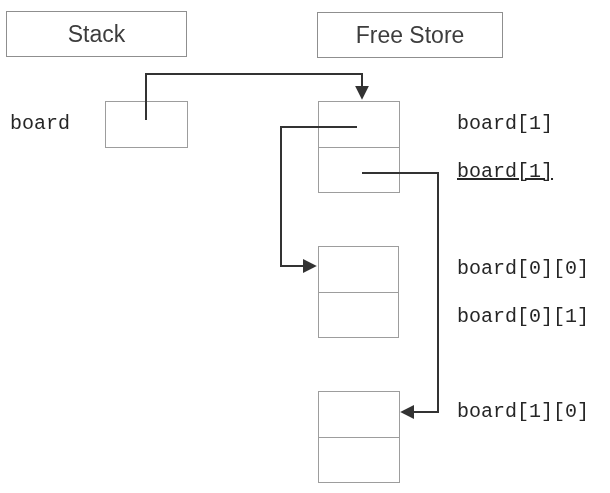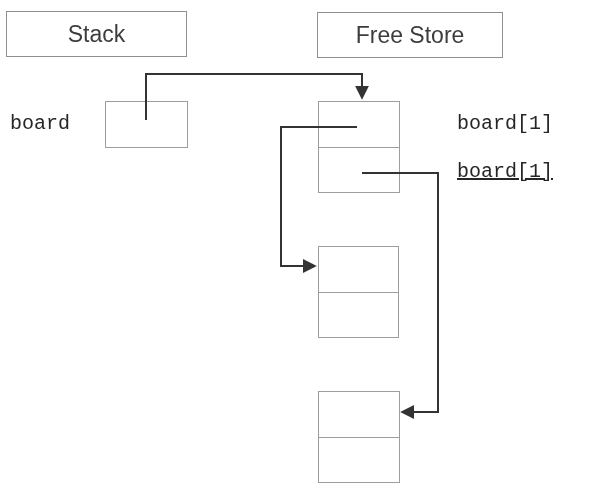--- a/index.html
+++ b/index.html
@@ -95,25 +95,28 @@
     <div class="cell"></div>
     <div class="cell"></div>
   </div>
   <div class="mono-label lbl-board0">board[1]</div>
   <div class="mono-label lbl-board1">board[1]</div>
 
   <div class="mem-box row0">
     <div class="cell"></div>
     <div class="cell"></div>
   </div>
+  <div class="mono-label lbl-board00">board[0][0]</div>
+  <div class="mono-label lbl-board01">board[0][1]</div>
 
   <div class="mem-box row1">
     <div class="cell"></div>
     <div class="cell"></div>
   </div>
+  <div class="mono-label lbl-board10">board[1][0]</div>
 
   <svg class="connectors" viewBox="0 0 610 493" xmlns="http://www.w3.org/2000/svg">
     <defs>
       <marker id="arrowhead" viewBox="0 0 10 10" refX="8" refY="5" markerWidth="7" markerHeight="7" orient="auto">
         <path id="arrowhead-path" d="M 0 0 L 10 5 L 0 10 z" fill="#333333"></path>
       </marker>
     </defs>
   <polyline points="146,120 146,74 362,74 362,97" fill="none" stroke="#333333" stroke-width="2" stroke-linejoin="miter" marker-end="url(#arrowhead)"></polyline>
       <polyline points="357,127 281,127 281,266 314,266" fill="none" stroke="#333333" stroke-width="2" stroke-linejoin="miter" marker-end="url(#arrowhead)"></polyline>
       <polyline points="362,173 438,173 438,412 403,412" fill="none" stroke="#333333" stroke-width="2" stroke-linejoin="miter" marker-end="url(#arrowhead)"></polyline>

